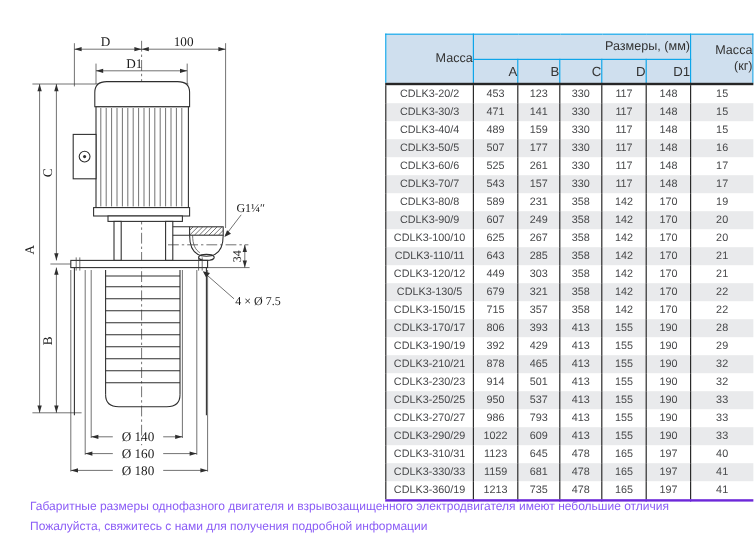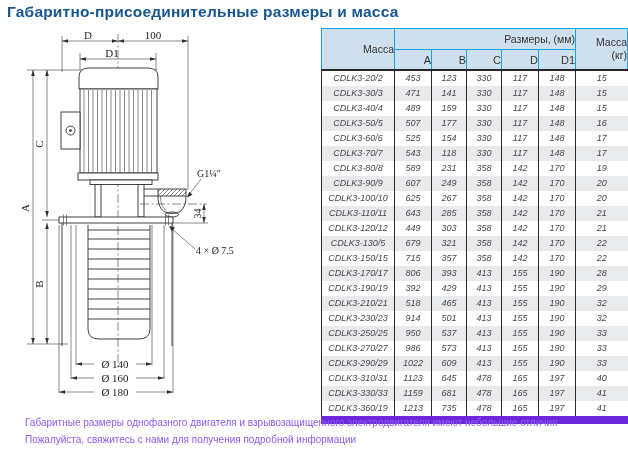--- a/index.html
+++ b/index.html
@@ -29,32 +29,31 @@
   }
   table.spec thead tr.group-row th{height:20px;}
   table.spec thead tr.dims-row th{height:19px;font-size:11px;}
   table.spec thead{border-bottom:2px solid #262626;}
   table.spec tbody td{
     border-left:1px solid #2b2b2b;padding:0;height:15px;line-height:15px;
     font-size:9px;color:#47484a;text-align:center;white-space:nowrap;
   }
   table.spec tbody td:last-child{border-right:none;}
   table.spec tbody tr:nth-child(even){background:#e9eaec;}
-  table.spec tbody{border-bottom:8px solid #6d28d9;font-style:italic;}
+  table.spec tbody{border-bottom:2px solid #6d28d9;}
   .mass-head span{display:block;line-height:13px;}
   
   .footnotes{position:absolute;left:25px;top:414px;width:615px;color:#8b5cf6;}
   .footnotes div{font-size:10px;line-height:17px;}
 </style>
 </head>
 <body>
 
 <div class="page">
 
-  <h1 class="page-title">Габаритно-присоединительные размеры и масса</h1>
 
   <div class="drawing">
     <svg width="320" height="386" viewBox="0 0 320 386">
       <defs>
         <clipPath id="hclip">
             <rect x="158" y="163" width="28" height="7"></rect>
           </clipPath>
       </defs>
 
       <line class="dwg-thin" x1="118" y1="8" x2="118" y2="345" stroke-dasharray="9 2.5 2 2.5"></line>
@@ -299,30 +298,30 @@
             <td>507</td>
             <td>177</td>
             <td>330</td>
             <td>117</td>
             <td>148</td>
             <td>16</td>
           </tr>
           <tr>
             <td>CDLK3-60/6</td>
             <td>525</td>
-            <td>154</td>
+            <td>261</td>
             <td>330</td>
             <td>117</td>
             <td>148</td>
             <td>17</td>
           </tr>
           <tr>
             <td>CDLK3-70/7</td>
             <td>543</td>
-            <td>118</td>
+            <td>157</td>
             <td>330</td>
             <td>117</td>
             <td>148</td>
             <td>17</td>
           </tr>
           <tr>
             <td>CDLK3-80/8</td>
             <td>589</td>
             <td>231</td>
             <td>358</td>
@@ -397,21 +396,21 @@
             <td>CDLK3-190/19</td>
             <td>392</td>
             <td>429</td>
             <td>413</td>
             <td>155</td>
             <td>190</td>
             <td>29</td>
           </tr>
           <tr>
             <td>CDLK3-210/21</td>
-            <td>518</td>
+            <td>878</td>
             <td>465</td>
             <td>413</td>
             <td>155</td>
             <td>190</td>
             <td>32</td>
           </tr>
           <tr>
             <td>CDLK3-230/23</td>
             <td>914</td>
             <td>501</td>
@@ -425,21 +424,21 @@
             <td>950</td>
             <td>537</td>
             <td>413</td>
             <td>155</td>
             <td>190</td>
             <td>33</td>
           </tr>
           <tr>
             <td>CDLK3-270/27</td>
             <td>986</td>
-            <td>573</td>
+            <td>793</td>
             <td>413</td>
             <td>155</td>
             <td>190</td>
             <td>33</td>
           </tr>
           <tr>
             <td>CDLK3-290/29</td>
             <td>1022</td>
             <td>609</td>
             <td>413</td>

